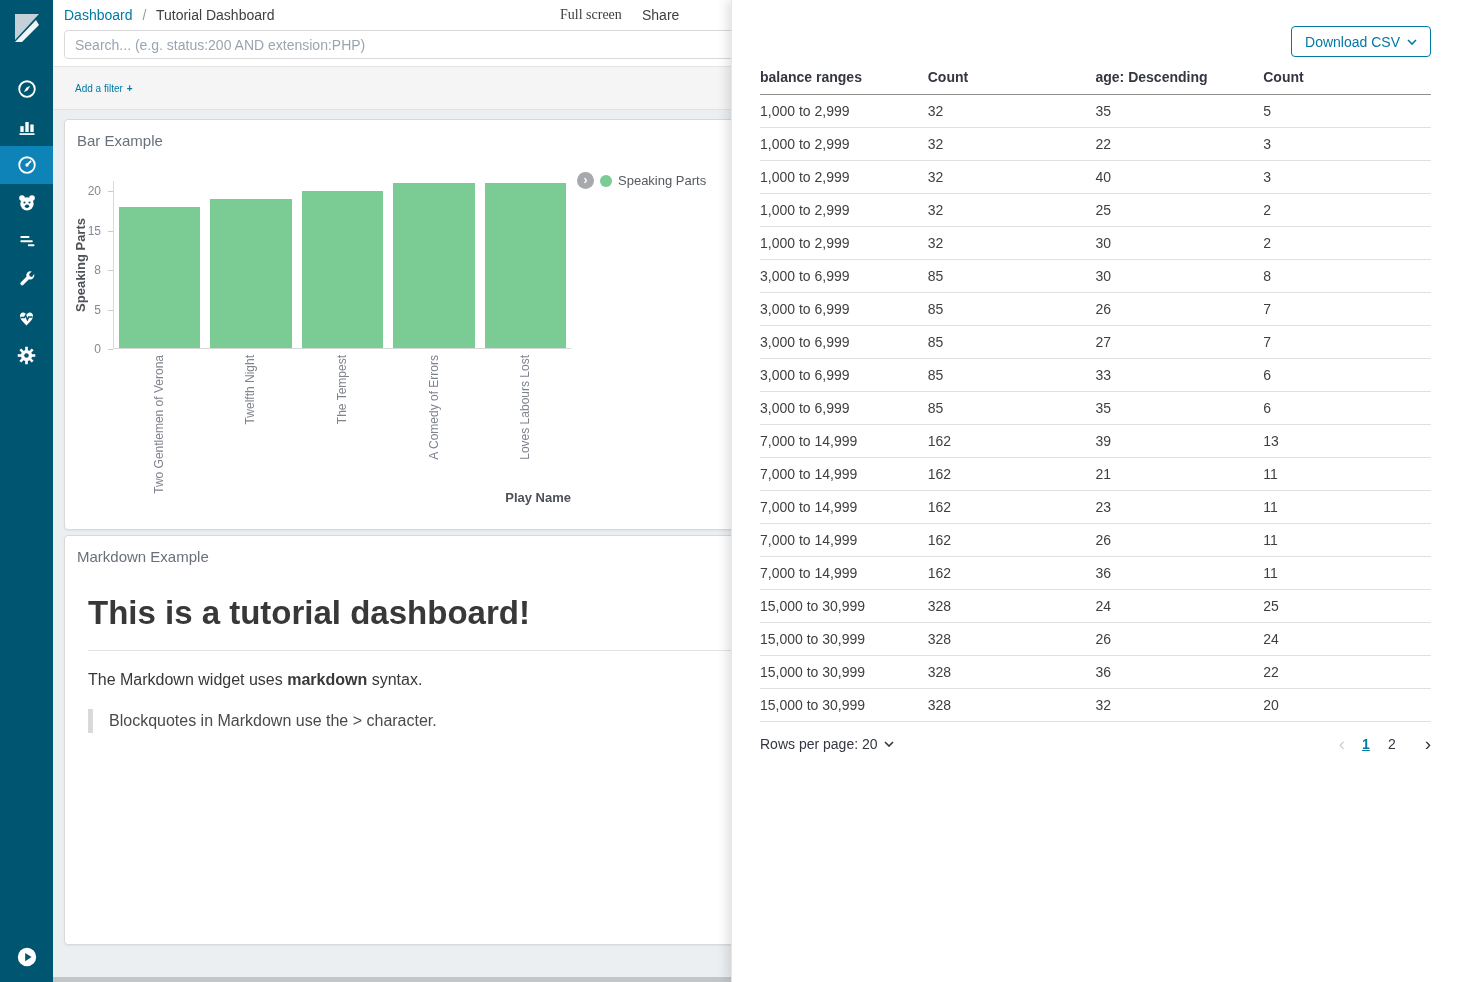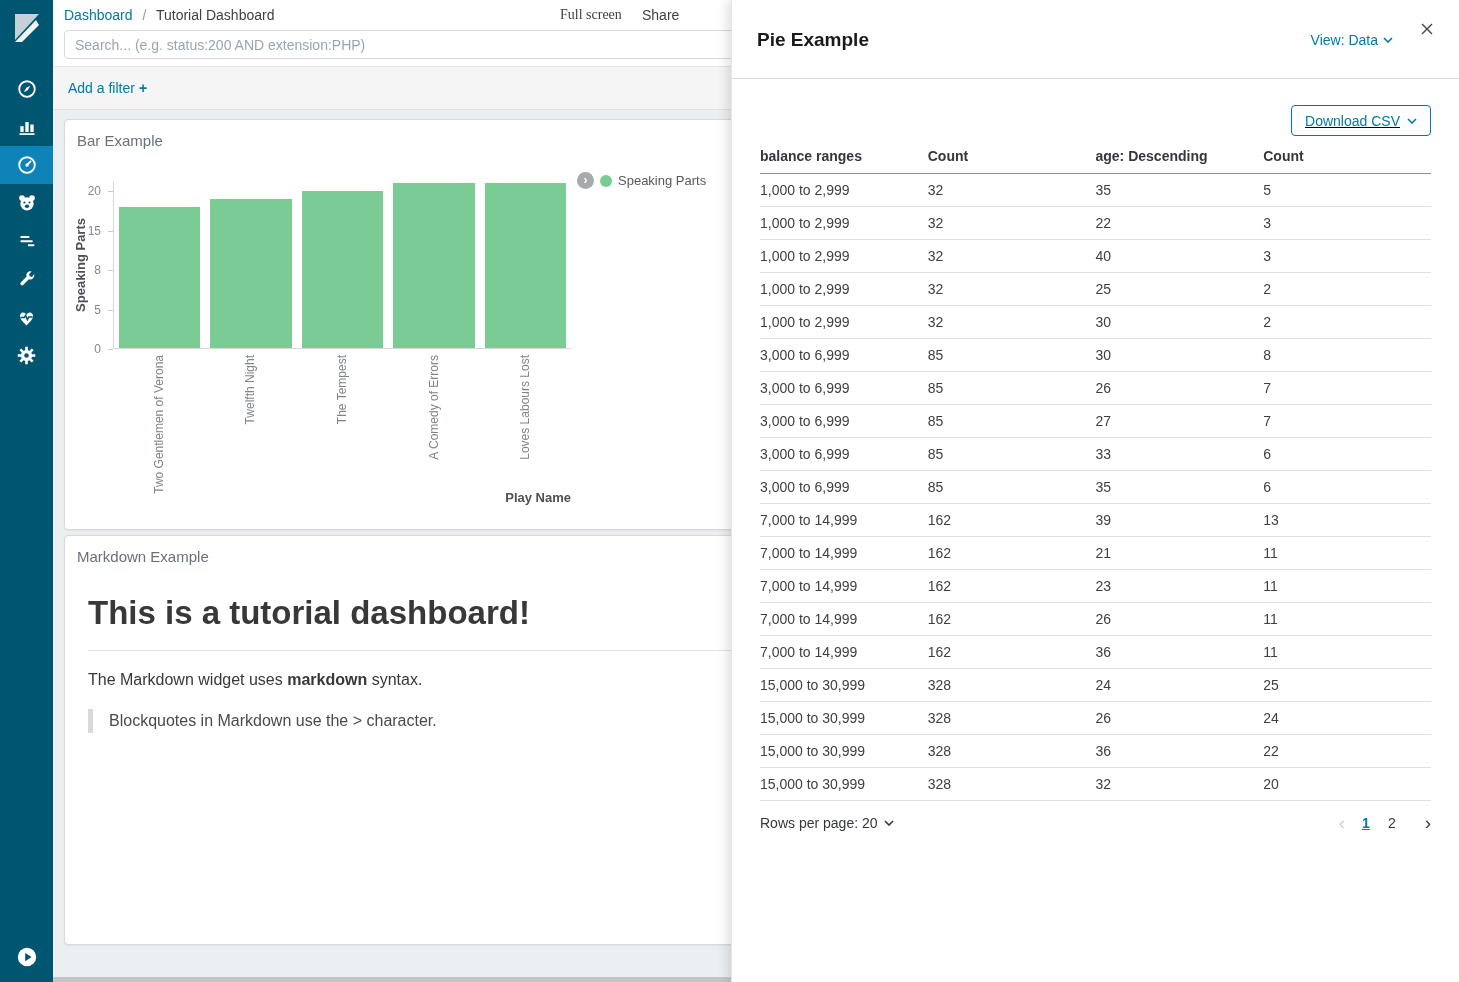--- a/index.html
+++ b/index.html
@@ -24,21 +24,21 @@
   .breadcrumb .crumb-link { color:#0079a5; text-decoration:none; cursor:pointer; }
   .breadcrumb .sep { color:#9a9a9a; margin:0 6px; }
   .top-action { position:absolute; top:7px; font-size:14px; color:#3f3f3f; cursor:pointer; }
   .search-input { position:absolute; left:11px; top:30px; width:1380px; height:29px;
     border:1px solid #d9d9d9; border-radius:4px; padding:0 10px; font-size:14px; color:#3f3f3f;
     font-family:inherit; outline:none; }
   .search-input::placeholder { color:#9aa5b1; }
 
   .filterbar { position:absolute; left:0; top:66px; right:0; height:44px; background:#f5f5f5;
     border-top:1px solid #e4e4e4; border-bottom:1px solid #e2e2e2; display:flex; align-items:center; }
-  .add-filter { margin-left:15px; font-size:14px; color:#0079a5; cursor:pointer; }
+  .add-filter { margin-left:22px; font-size:10px; color:#0079a5; cursor:pointer; }
   .add-filter .plus { font-weight:bold; margin-left:4px; }
 
   .dashboard { position:absolute; left:0; top:110px; right:0; bottom:0; background:#eceff1; }
   .dash-scrollbar { position:absolute; left:0; bottom:0; right:0; height:5px; background:#c3c6c8; }
 
   .panel { position:absolute; background:#fff; border:1px solid #d9d9d9; border-radius:4px;
     box-shadow:0 1px 2px rgba(0,0,0,0.05); }
   .panel-title { position:absolute; left:12px; top:12px; font-size:15px; color:#69707d; }
   #panel-bar { left:11px; top:9px; width:1350px; height:411px; }
   #panel-md  { left:11px; top:425px; width:1350px; height:410px; }
@@ -78,21 +78,21 @@
 
   
   .flyout { position:absolute; left:731px; top:0; width:728px; height:100%; background:#fff;
     z-index:10; box-shadow:-4px 0 10px rgba(0,0,0,0.12); border-left:1px solid #e6e6e6; }
   .flyout-header { position:relative; height:79px; border-bottom:1px solid #d9d9d9; }
   .flyout-title { position:absolute; left:25px; top:29px; font-size:19px; font-weight:bold; color:#1a1a1a; }
   .view-data { position:absolute; right:66px; top:32px; font-size:14px; color:#0079a5;
     cursor:pointer; display:flex; align-items:center; gap:5px; }
   .close-btn { position:absolute; right:23px; top:20px; width:18px; height:18px; cursor:pointer; }
   .flyout-body { padding:0 28px; }
-  .download-row { display:flex; justify-content:flex-end; margin-top:26px;text-decoration:underline; }
+  .download-row { display:flex; justify-content:flex-end; margin-top:26px; }
   .download-btn { height:31px; border:1px solid #0079a5; border-radius:4px; background:#fff;
     color:#0079a5; font-size:14px; font-family:inherit; padding:0 13px; cursor:pointer;
     display:flex; align-items:center; gap:7px; }
   table.data-table { width:100%; border-collapse:collapse; table-layout:fixed; margin-top:6px; }
   .data-table th { text-align:left; font-size:14px; font-weight:bold; color:#343741;
     padding:6px 0 9px; border-bottom:1px solid #8f8f8f; }
   .data-table td { font-size:14px; color:#3f3f3f; padding:8px 0; border-bottom:1px solid #e0e0e0;
     height:33px; }
   .pager-row { display:flex; justify-content:space-between; align-items:center; margin-top:14px; }
   .rows-per-page { font-size:14px; color:#343741; display:flex; align-items:center; gap:6px; cursor:pointer; }
@@ -275,35 +275,20 @@
         </div>
         <div class="md-quote">Blockquotes in Markdown use the &gt; character.</div>
       </div>
     </div>
 
     <div class="dash-scrollbar"></div>
   </div>
 </div>
 
 <div class="flyout">
-  <div class="flyout-header">
-    <div class="flyout-title">Pie Example</div>
-    <div class="view-data">
-      <span>View: Data</span>
-      <svg class="caret-down" viewBox="0 0 10 6">
-        <polyline points="1,1 5,5 9,1" fill="none" stroke="#0079a5" stroke-width="1.6"></polyline>
-      </svg>
-    </div>
-    <div class="close-btn">
-      <svg width="18" height="18" viewBox="0 0 18 18">
-        <line x1="4" y1="4" x2="14" y2="14" stroke="#4a4a4a" stroke-width="1.4"></line>
-        <line x1="14" y1="4" x2="4" y2="14" stroke="#4a4a4a" stroke-width="1.4"></line>
-      </svg>
-    </div>
-  </div>
 
   <div class="flyout-body">
     <div class="download-row">
       <button class="download-btn">
         <span>Download CSV</span>
         <svg class="caret-down" viewBox="0 0 10 6">
           <polyline points="1,1 5,5 9,1" fill="none" stroke="#0079a5" stroke-width="1.6"></polyline>
         </svg>
       </button>
     </div>

